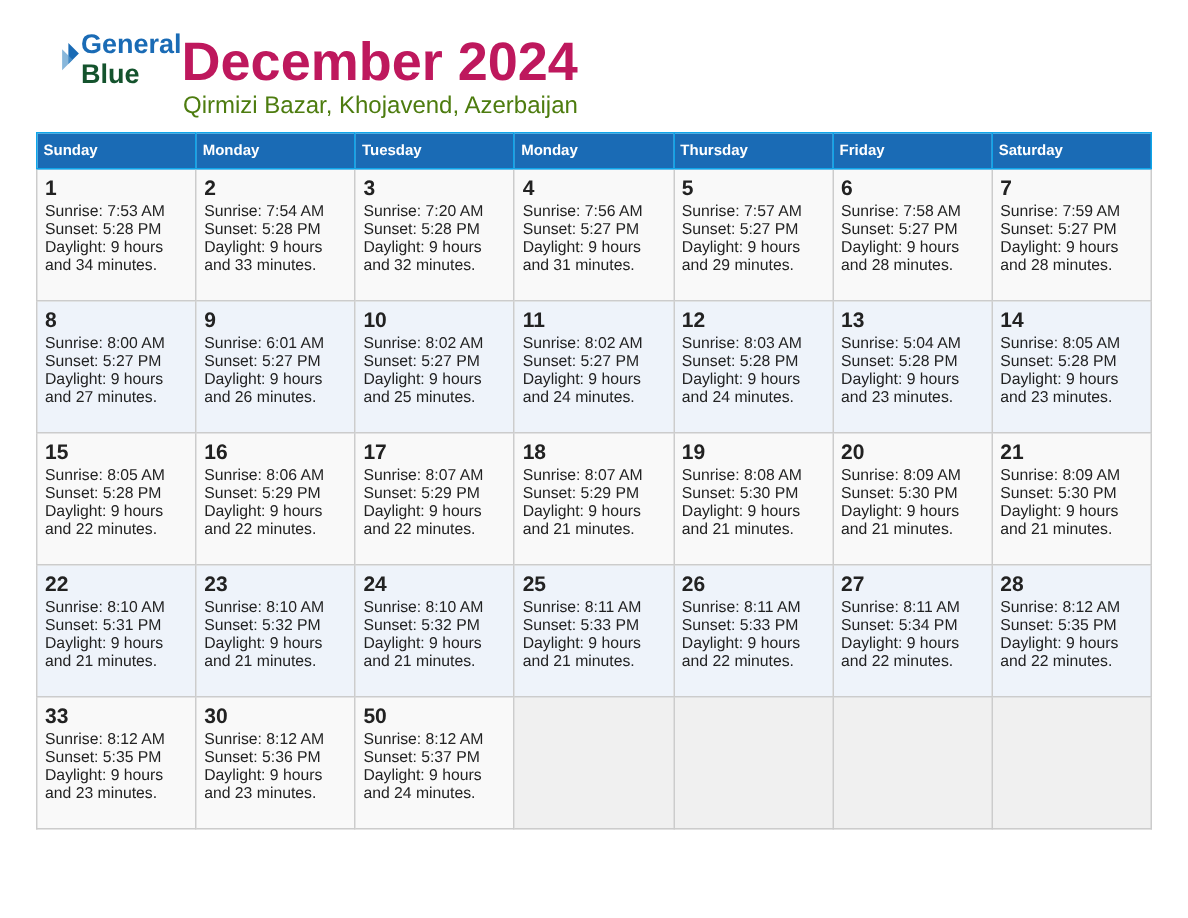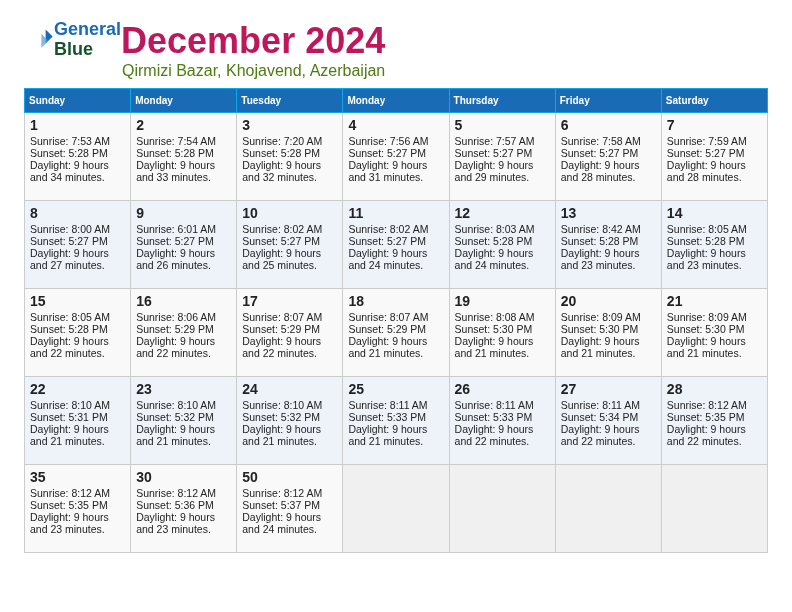--- a/index.html
+++ b/index.html
@@ -129,21 +129,21 @@
         <td><span class="day-num">5</span><span>Sunrise: 7:57 AM</span><br><span>Sunset: 5:27 PM</span><br><span>Daylight: 9 hours and 29 minutes.</span></td>
         <td><span class="day-num">6</span><span>Sunrise: 7:58 AM</span><br><span>Sunset: 5:27 PM</span><br><span>Daylight: 9 hours and 28 minutes.</span></td>
         <td><span class="day-num">7</span><span>Sunrise: 7:59 AM</span><br><span>Sunset: 5:27 PM</span><br><span>Daylight: 9 hours and 28 minutes.</span></td>
       </tr>
       <tr>
         <td><span class="day-num">8</span><span>Sunrise: 8:00 AM</span><br><span>Sunset: 5:27 PM</span><br><span>Daylight: 9 hours and 27 minutes.</span></td>
         <td><span class="day-num">9</span><span>Sunrise: 6:01 AM</span><br><span>Sunset: 5:27 PM</span><br><span>Daylight: 9 hours and 26 minutes.</span></td>
         <td><span class="day-num">10</span><span>Sunrise: 8:02 AM</span><br><span>Sunset: 5:27 PM</span><br><span>Daylight: 9 hours and 25 minutes.</span></td>
         <td><span class="day-num">11</span><span>Sunrise: 8:02 AM</span><br><span>Sunset: 5:27 PM</span><br><span>Daylight: 9 hours and 24 minutes.</span></td>
         <td><span class="day-num">12</span><span>Sunrise: 8:03 AM</span><br><span>Sunset: 5:28 PM</span><br><span>Daylight: 9 hours and 24 minutes.</span></td>
-        <td><span class="day-num">13</span><span>Sunrise: 8:42 AM</span><br><span>Sunset: 5:28 PM</span><br><span>Daylight: 9 hours and 23 minutes.</span></td>
+        <td><span class="day-num">13</span><span>Sunrise: 5:04 AM</span><br><span>Sunset: 5:28 PM</span><br><span>Daylight: 9 hours and 23 minutes.</span></td>
         <td><span class="day-num">14</span><span>Sunrise: 8:05 AM</span><br><span>Sunset: 5:28 PM</span><br><span>Daylight: 9 hours and 23 minutes.</span></td>
       </tr>
       <tr>
         <td><span class="day-num">15</span><span>Sunrise: 8:05 AM</span><br><span>Sunset: 5:28 PM</span><br><span>Daylight: 9 hours and 22 minutes.</span></td>
         <td><span class="day-num">16</span><span>Sunrise: 8:06 AM</span><br><span>Sunset: 5:29 PM</span><br><span>Daylight: 9 hours and 22 minutes.</span></td>
         <td><span class="day-num">17</span><span>Sunrise: 8:07 AM</span><br><span>Sunset: 5:29 PM</span><br><span>Daylight: 9 hours and 22 minutes.</span></td>
         <td><span class="day-num">18</span><span>Sunrise: 8:07 AM</span><br><span>Sunset: 5:29 PM</span><br><span>Daylight: 9 hours and 21 minutes.</span></td>
         <td><span class="day-num">19</span><span>Sunrise: 8:08 AM</span><br><span>Sunset: 5:30 PM</span><br><span>Daylight: 9 hours and 21 minutes.</span></td>
         <td><span class="day-num">20</span><span>Sunrise: 8:09 AM</span><br><span>Sunset: 5:30 PM</span><br><span>Daylight: 9 hours and 21 minutes.</span></td>
         <td><span class="day-num">21</span><span>Sunrise: 8:09 AM</span><br><span>Sunset: 5:30 PM</span><br><span>Daylight: 9 hours and 21 minutes.</span></td>
@@ -151,21 +151,21 @@
       <tr>
         <td><span class="day-num">22</span><span>Sunrise: 8:10 AM</span><br><span>Sunset: 5:31 PM</span><br><span>Daylight: 9 hours and 21 minutes.</span></td>
         <td><span class="day-num">23</span><span>Sunrise: 8:10 AM</span><br><span>Sunset: 5:32 PM</span><br><span>Daylight: 9 hours and 21 minutes.</span></td>
         <td><span class="day-num">24</span><span>Sunrise: 8:10 AM</span><br><span>Sunset: 5:32 PM</span><br><span>Daylight: 9 hours and 21 minutes.</span></td>
         <td><span class="day-num">25</span><span>Sunrise: 8:11 AM</span><br><span>Sunset: 5:33 PM</span><br><span>Daylight: 9 hours and 21 minutes.</span></td>
         <td><span class="day-num">26</span><span>Sunrise: 8:11 AM</span><br><span>Sunset: 5:33 PM</span><br><span>Daylight: 9 hours and 22 minutes.</span></td>
         <td><span class="day-num">27</span><span>Sunrise: 8:11 AM</span><br><span>Sunset: 5:34 PM</span><br><span>Daylight: 9 hours and 22 minutes.</span></td>
         <td><span class="day-num">28</span><span>Sunrise: 8:12 AM</span><br><span>Sunset: 5:35 PM</span><br><span>Daylight: 9 hours and 22 minutes.</span></td>
       </tr>
       <tr>
-        <td><span class="day-num">35</span><span>Sunrise: 8:12 AM</span><br><span>Sunset: 5:35 PM</span><br><span>Daylight: 9 hours and 23 minutes.</span></td>
+        <td><span class="day-num">33</span><span>Sunrise: 8:12 AM</span><br><span>Sunset: 5:35 PM</span><br><span>Daylight: 9 hours and 23 minutes.</span></td>
         <td><span class="day-num">30</span><span>Sunrise: 8:12 AM</span><br><span>Sunset: 5:36 PM</span><br><span>Daylight: 9 hours and 23 minutes.</span></td>
         <td><span class="day-num">50</span><span>Sunrise: 8:12 AM</span><br><span>Sunset: 5:37 PM</span><br><span>Daylight: 9 hours and 24 minutes.</span></td>
         <td class="cell-empty"></td>
         <td class="cell-empty"></td>
         <td class="cell-empty"></td>
         <td class="cell-empty"></td>
       </tr>
     </tbody>
 </table>
 

